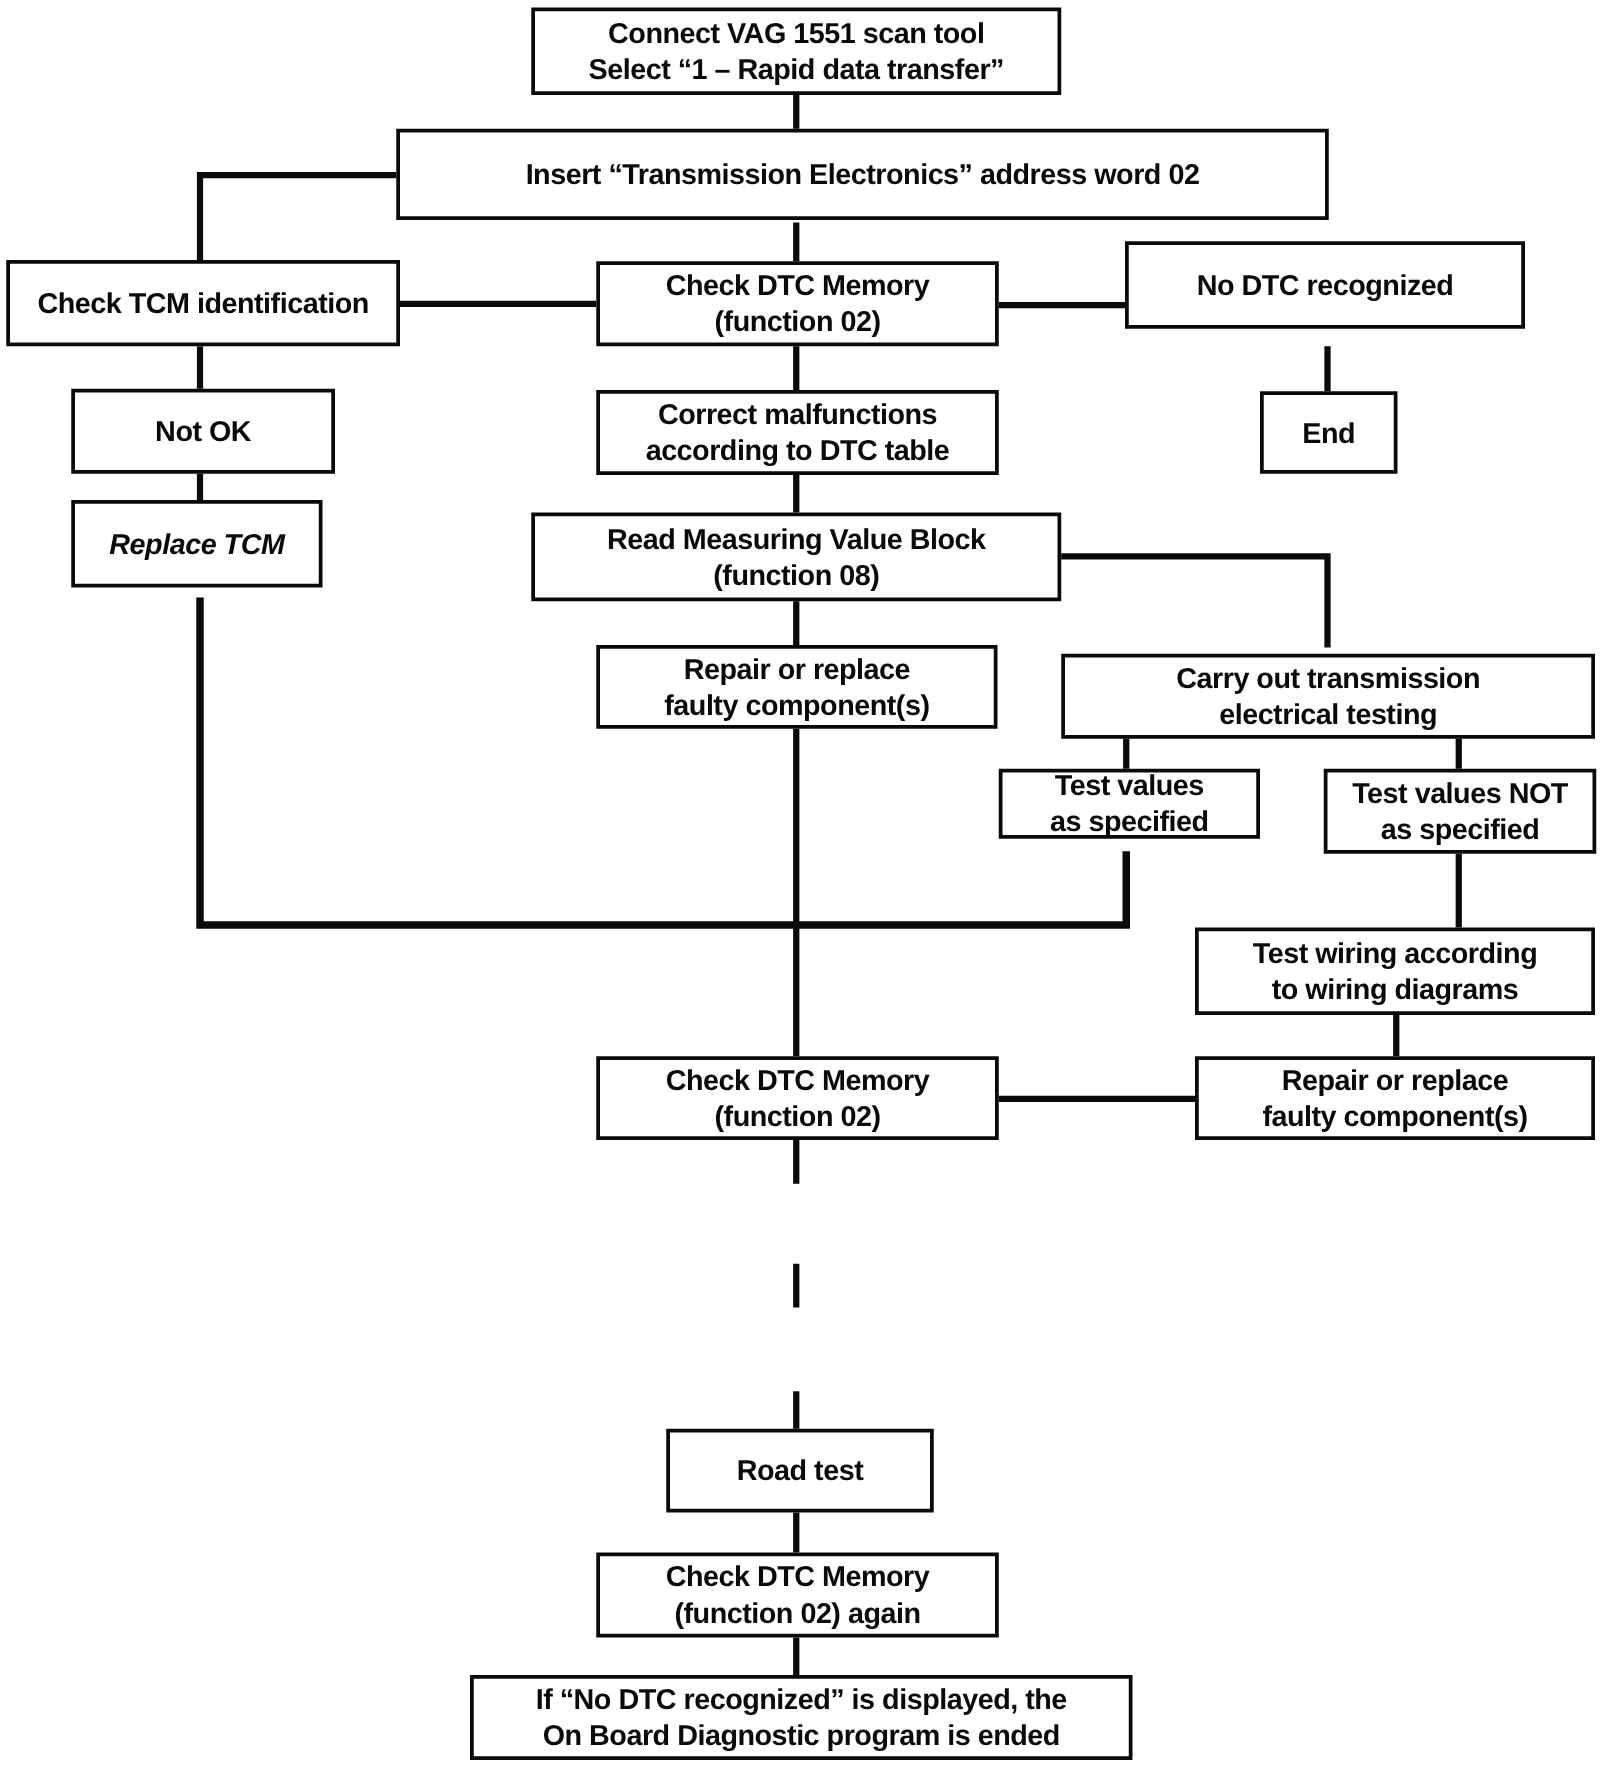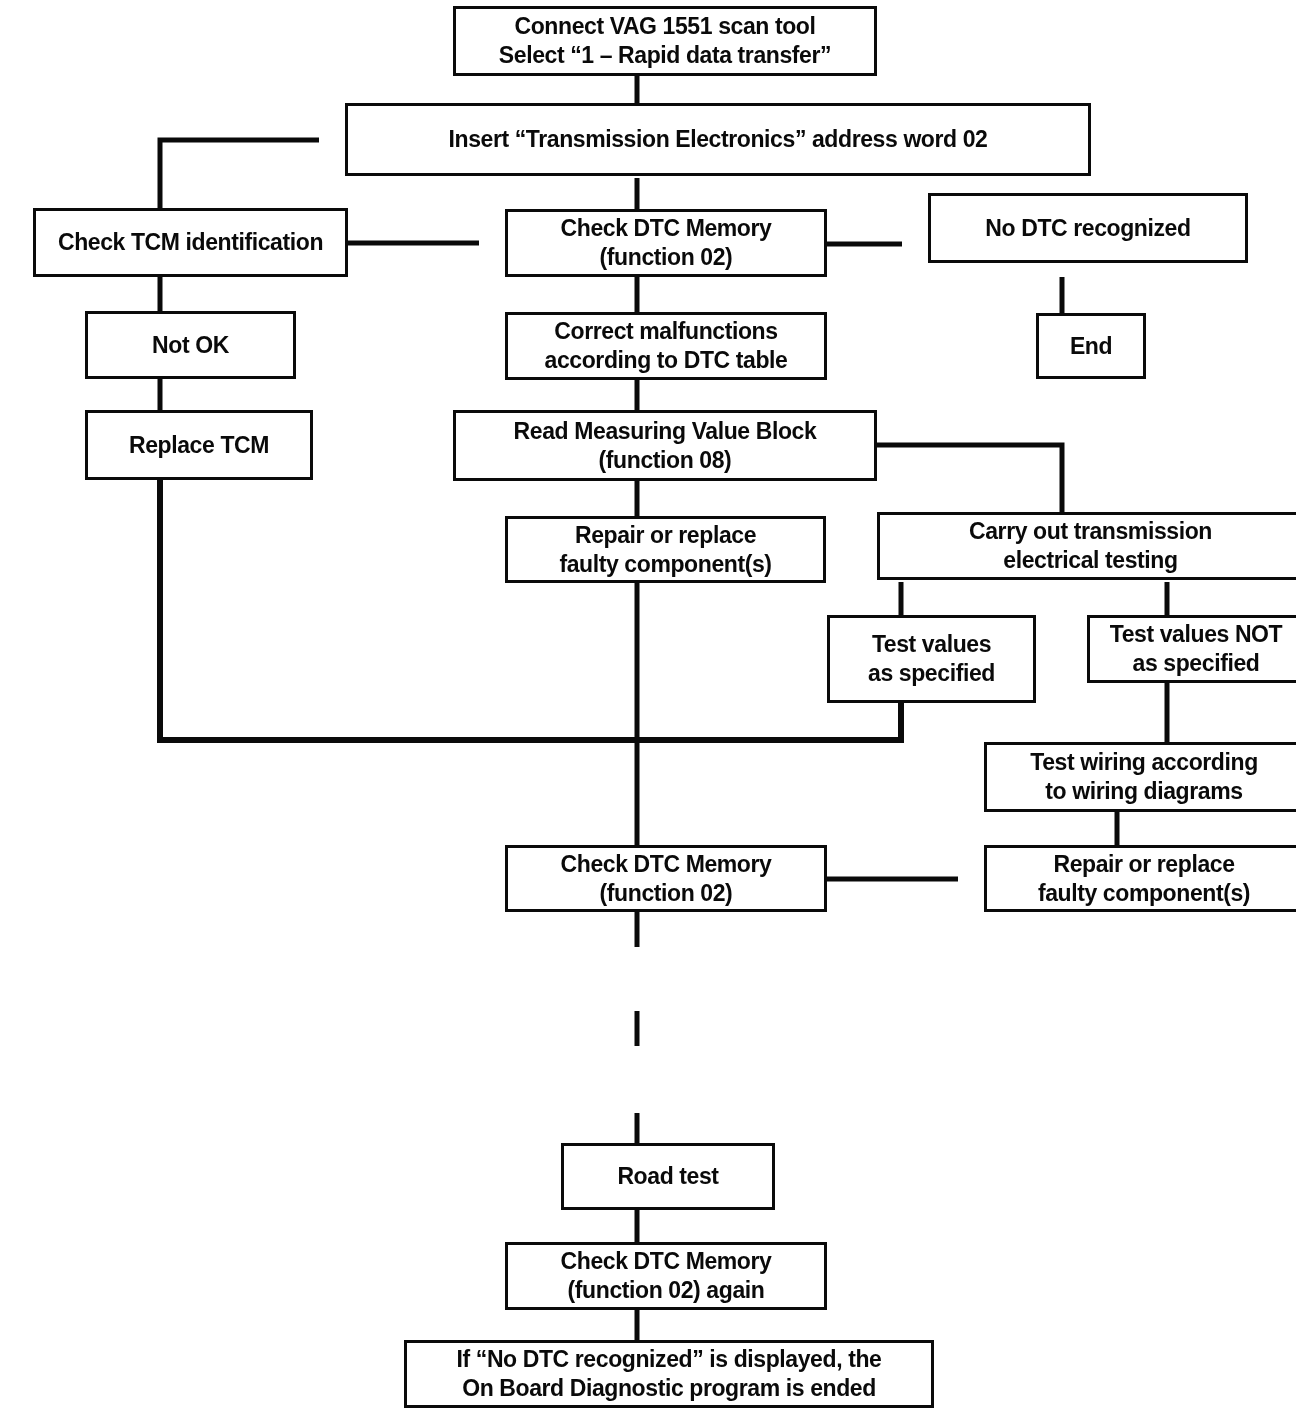--- a/index.html
+++ b/index.html
@@ -25,21 +25,20 @@
     display: flex;
     align-items: center;
     justify-content: center;
     text-align: center;
     font-weight: bold;
     font-size: 23px;
     letter-spacing: -0.4px;
     line-height: 1.24;
     white-space: pre-line;
     padding: 2px 12px;
-    margin-left: 28px;
   }
 </style>
 </head>
 <body>
 
 <div class="canvas">
 
   <svg class="wires" viewBox="0 0 1296 1416" xmlns="http://www.w3.org/2000/svg">
     <path d="M637 76 V105
              M319 140 H160 V210
@@ -79,32 +78,32 @@
 
   <div class="node" style="left:900px; top:193px;  width:320px; height:70px;">No DTC recognized</div>
 
   <div class="node" style="left:57px;  top:311px;  width:211px; height:68px;">Not OK</div>
 
   <div class="node" style="left:1008px; top:313px; width:110px; height:66px;">End</div>
 
   <div class="node" style="left:477px; top:312px;  width:322px; height:68px;">Correct malfunctions
 according to DTC table</div>
 
-  <div class="node" style="left:57px;  top:410px;  width:228px; height:70px;">Replace TCM</div>
+  <div class="node" style="left:57px;  top:400px;  width:201px; height:70px;font-style:italic;">Replace TCM</div>
 
   <div class="node" style="left:425px; top:410px;  width:424px; height:71px;">Read Measuring Value Block
 (function 08)</div>
 
   <div class="node" style="left:477px; top:516px;  width:321px; height:67px;">Repair or replace
 faulty component(s)</div>
 
-  <div class="node" style="left:849px; top:512px;  width:427px; height:68px;">Carry out transmission
+  <div class="node" style="left:849px; top:523px;  width:427px; height:68px;">Carry out transmission
 electrical testing</div>
 
-  <div class="node" style="left:799px; top:615px;  width:209px; height:88px;">Test values
+  <div class="node" style="left:799px; top:615px;  width:209px; height:56px;">Test values
 as specified</div>
 
   <div class="node" style="left:1059px; top:615px; width:218px; height:68px;">Test values NOT
 as specified</div>
 
   <div class="node" style="left:956px; top:742px;  width:320px; height:70px;">Test wiring according
 to wiring diagrams</div>
 
   <div class="node" style="left:477px; top:845px;  width:322px; height:67px;">Check DTC Memory
 (function 02)</div>

